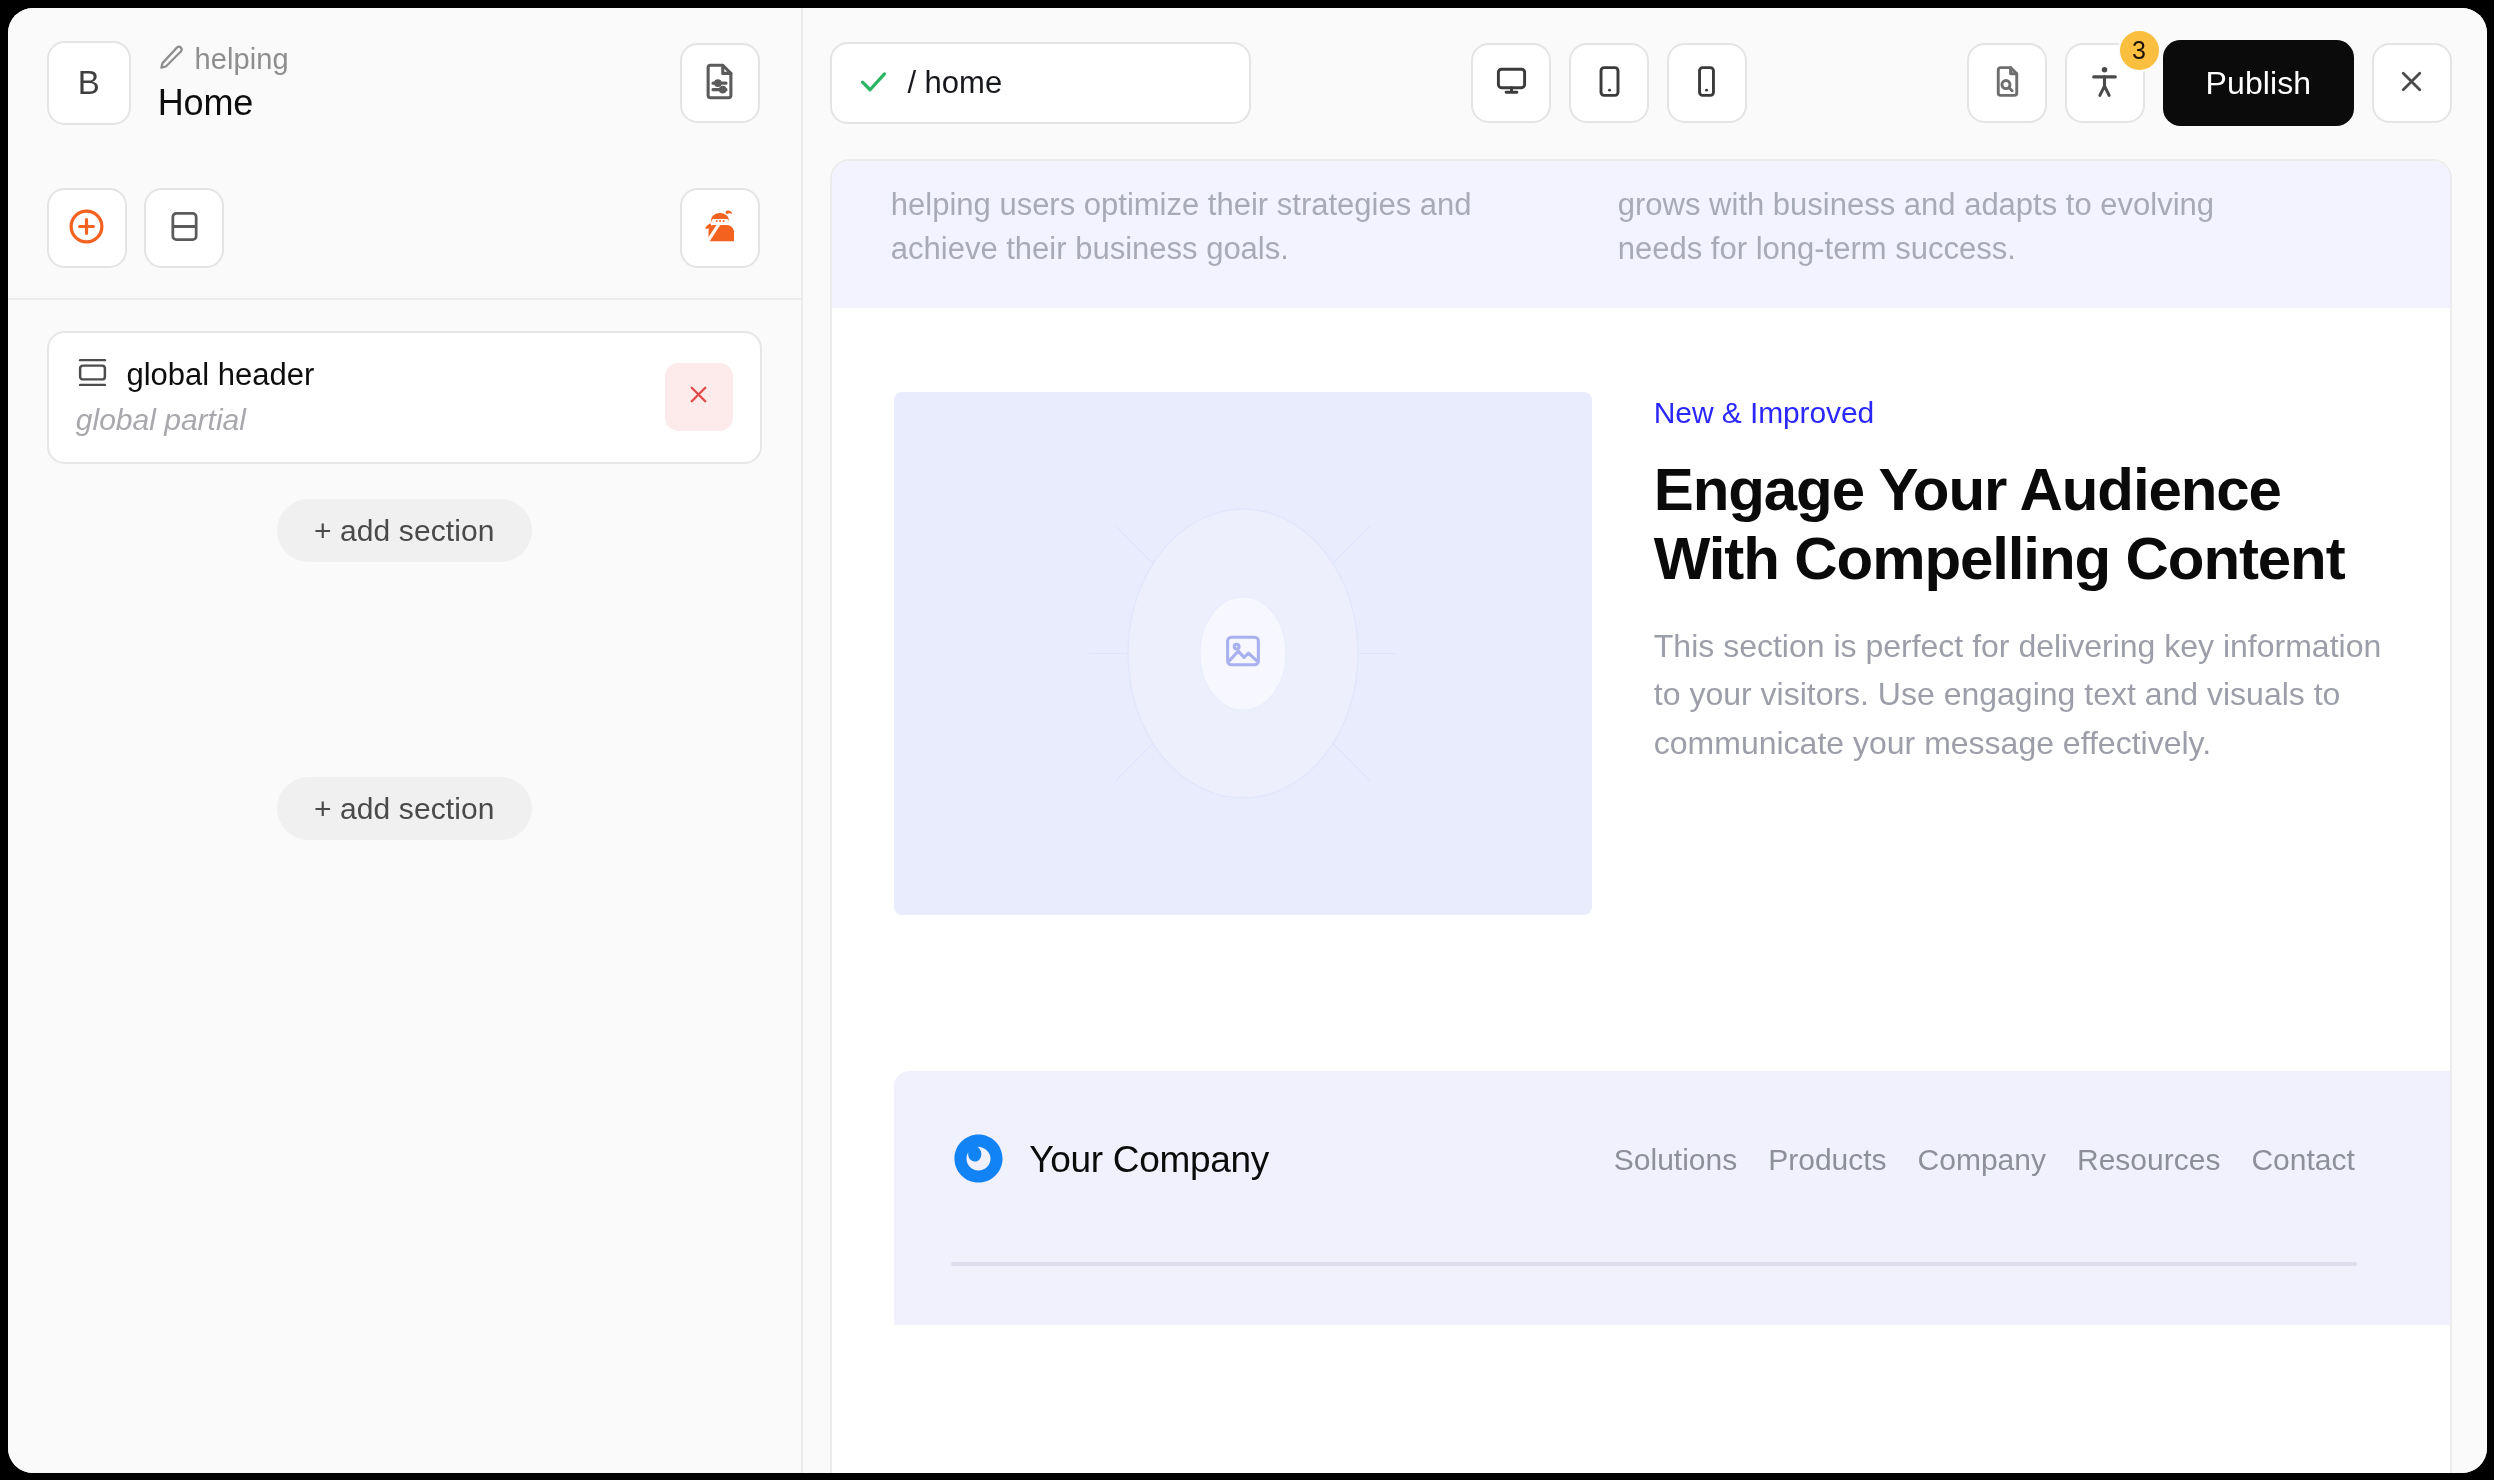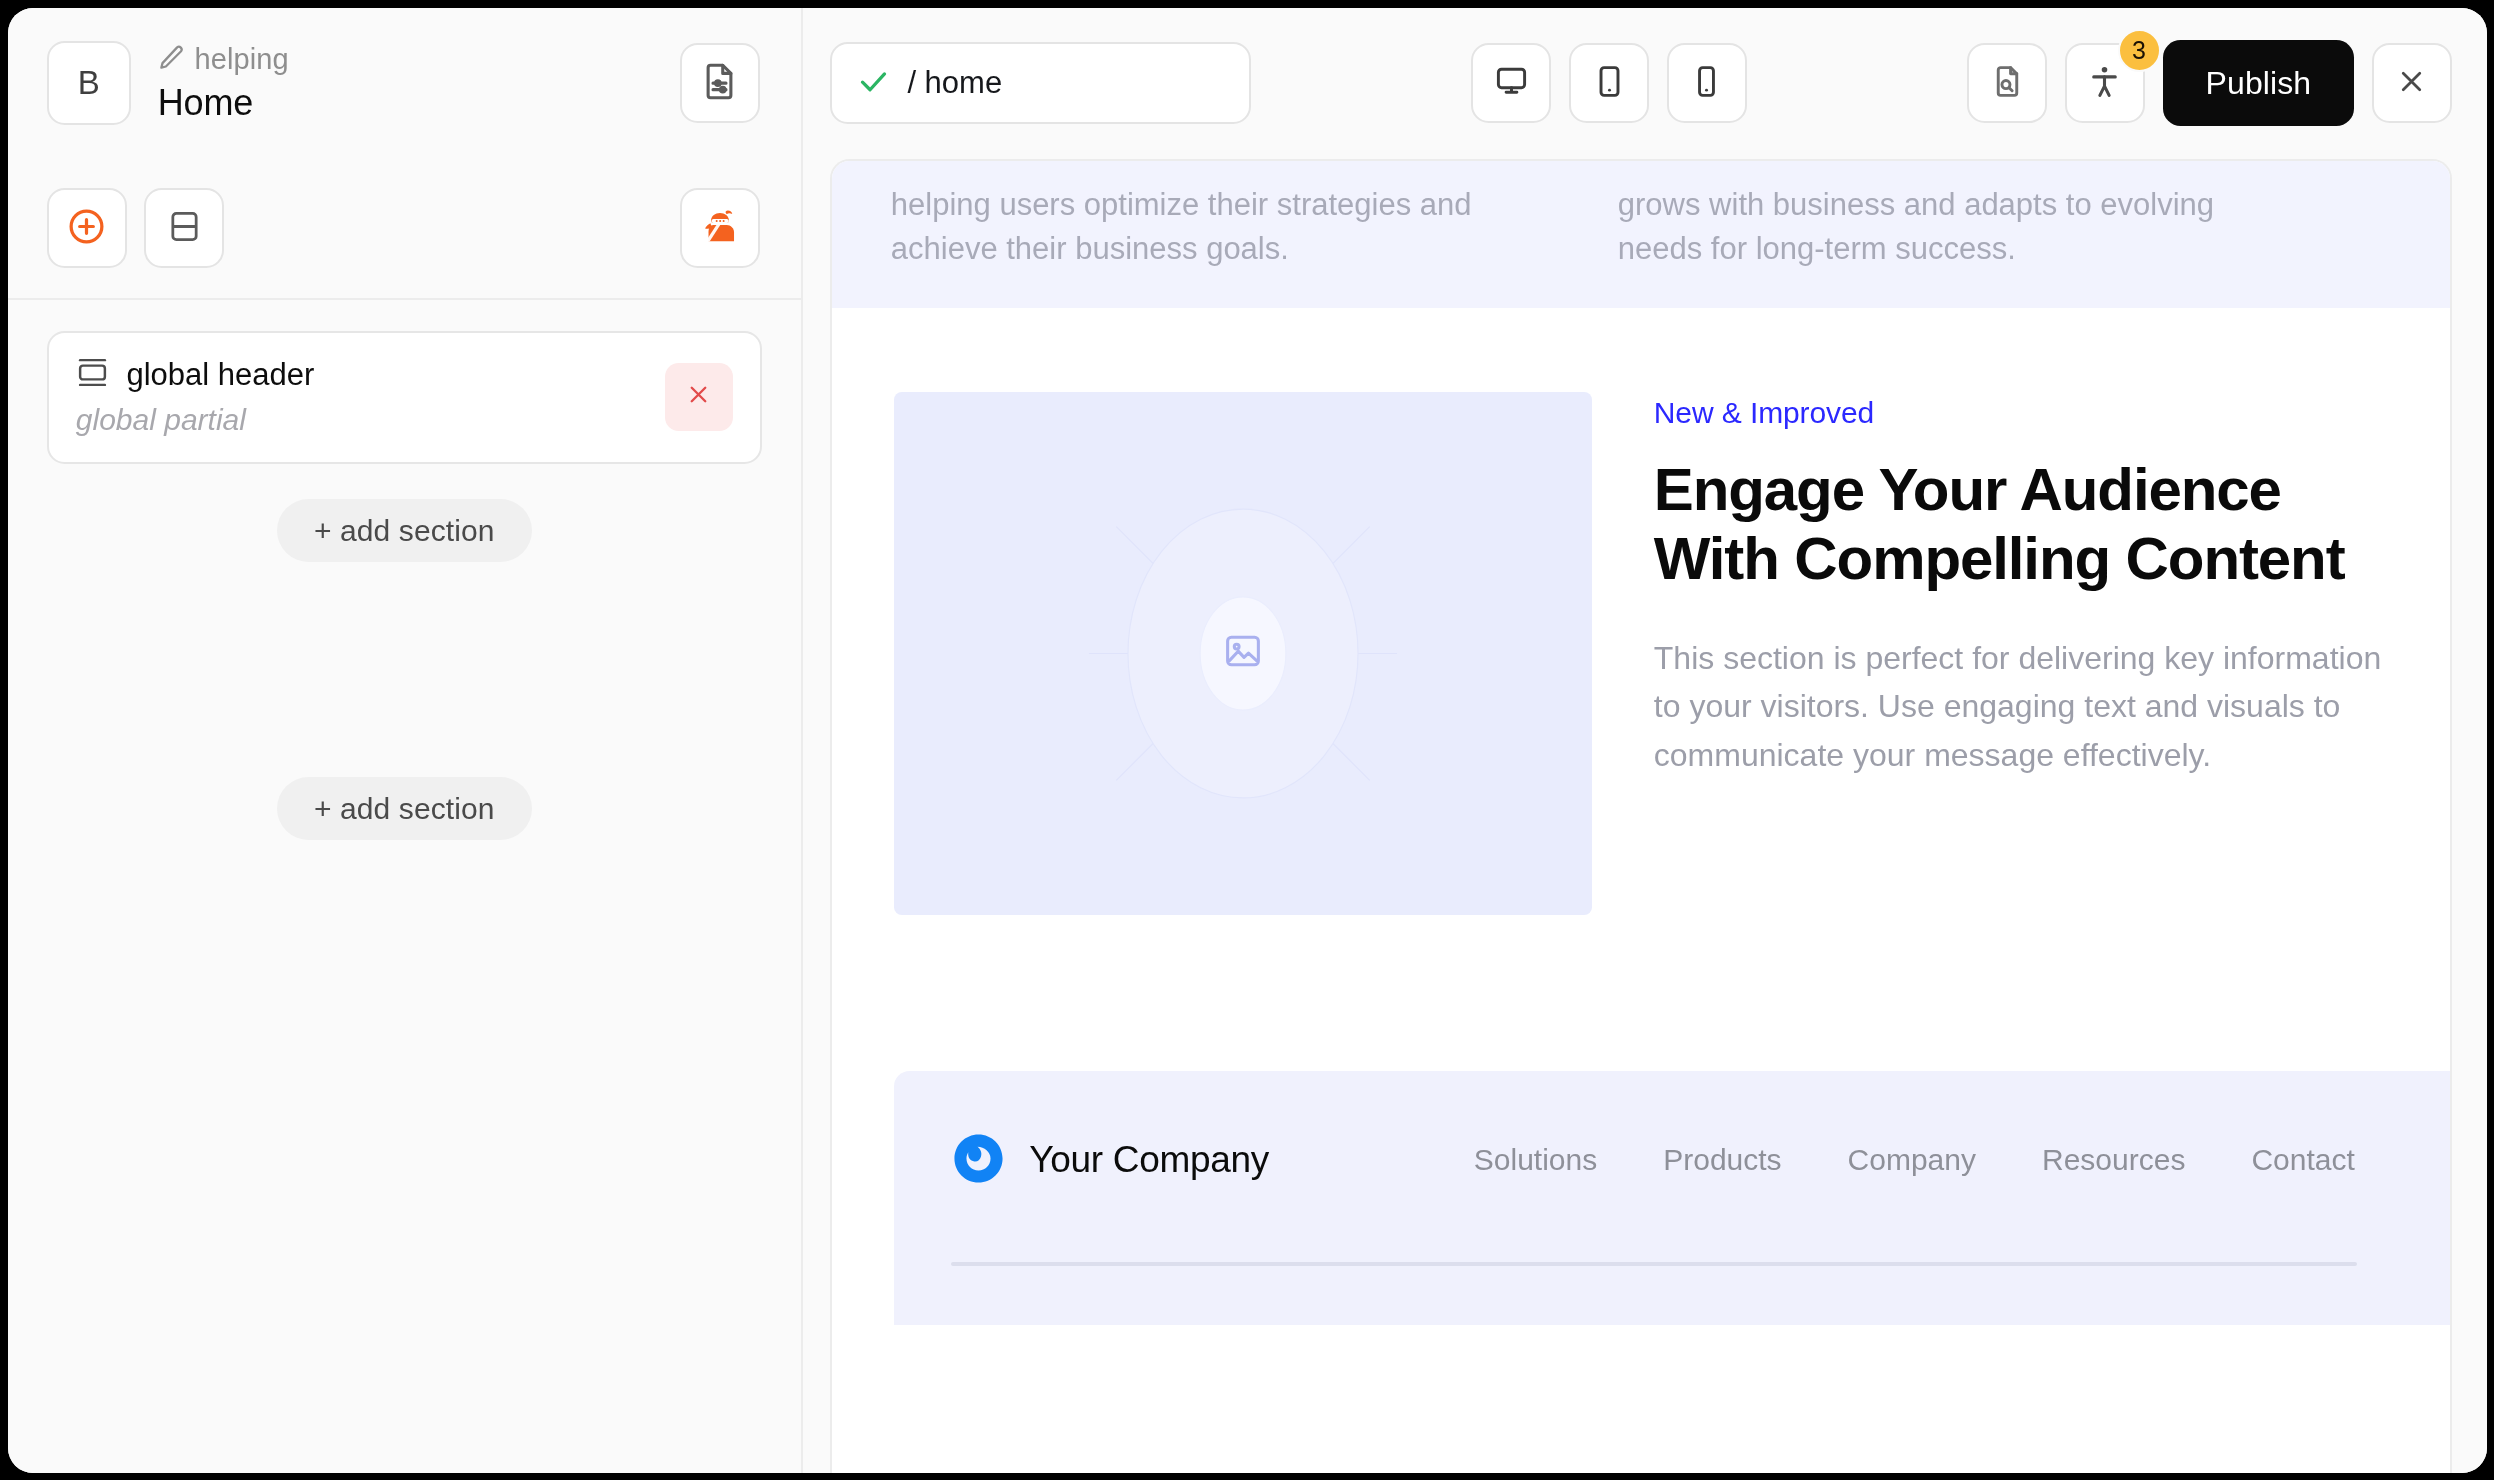--- a/index.html
+++ b/index.html
@@ -224,38 +224,38 @@
     line-height: 1.15;
     font-weight: bold;
     color: #0a0a0a;
     margin-top: 25px;
     letter-spacing: -1.1px;
   }
   .hero-p {
     font-size: 32px;
     line-height: 1.52;
     color: #9c9ea9;
-    margin-top: 41px;
+    margin-top: 29px;
     max-width: 741px;
   }
 
   .footer-band {
     margin: 156px 0 0 62px;
     background: #f0f1fd;
     border-radius: 15.6px 0 0 0;
     padding: 60px 68px 0 57px;
     min-height: 254px;
   }
   .footer-top { display: flex; align-items: center; }
   .footer-brand { display: flex; align-items: center; gap: 23.4px; }
   .footer-brand .cname { font-size: 37px; color: #0b0b0b; letter-spacing: -0.3px; }
   .footer-nav {
     margin-left: auto;
     display: flex;
-    gap: 66px;
+    gap: 31px;
     padding-right: 27px;
   }
   .footer-nav a {
     font-size: 30px;
     color: #8e9099;
     text-decoration: none;
   }
   .footer-rule {
     height: 3.9px;
     background: #dcdeed;

